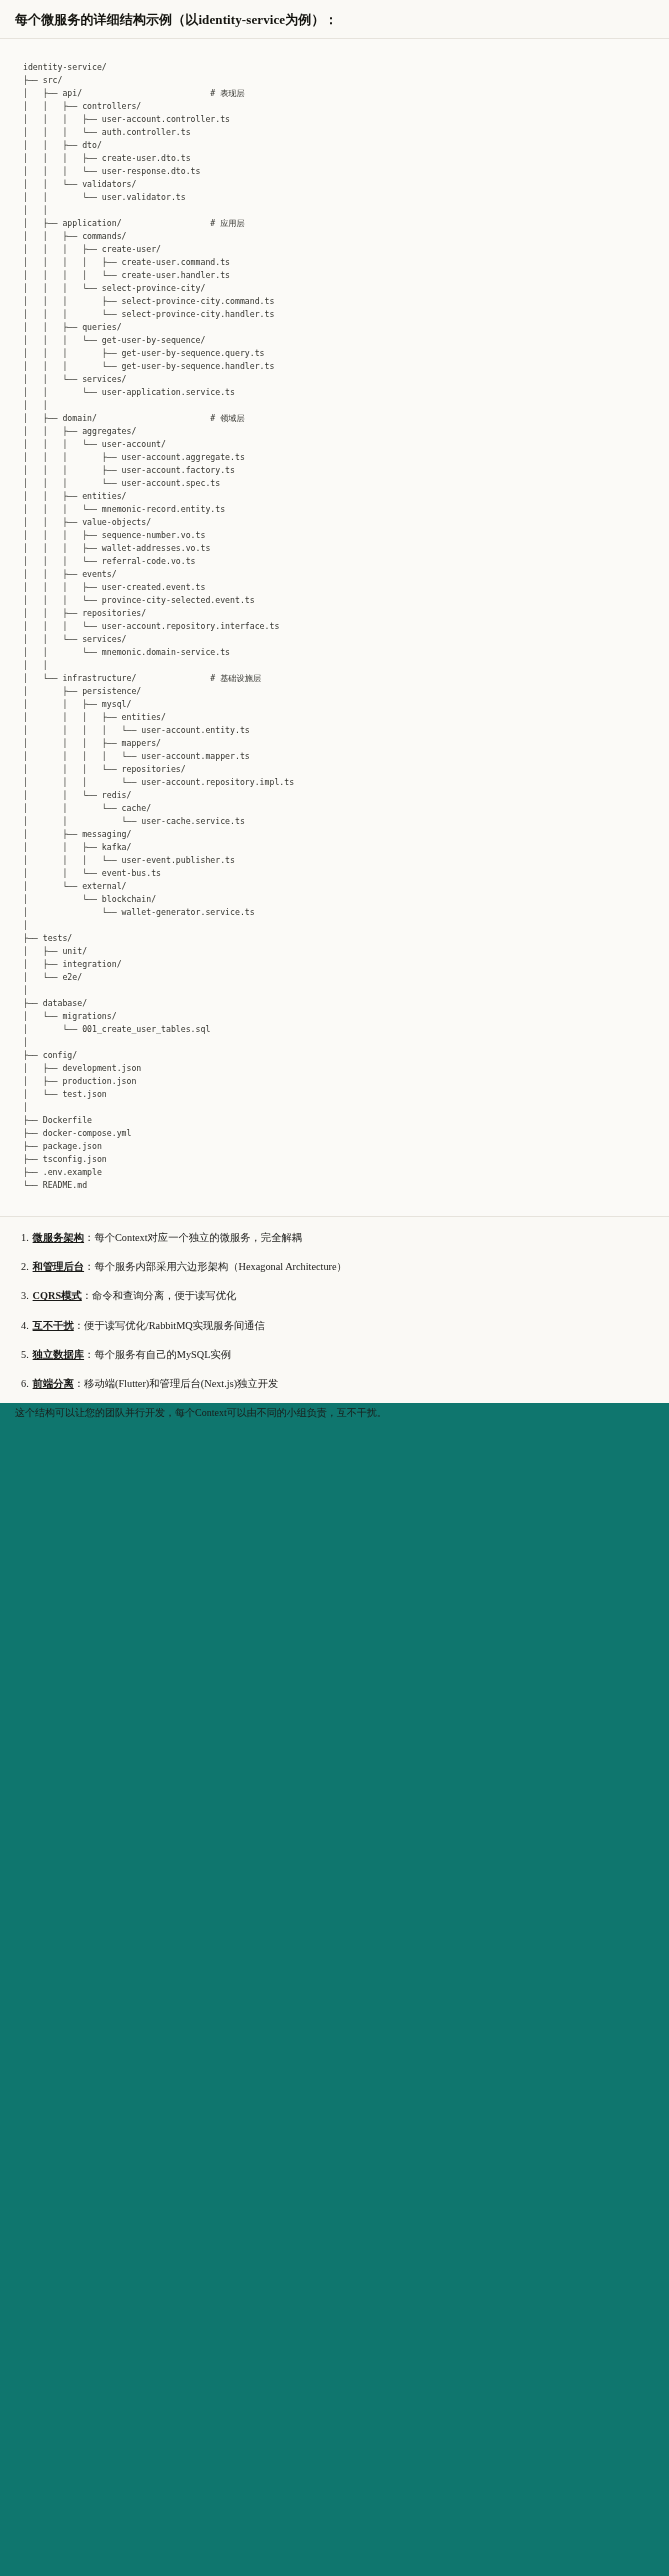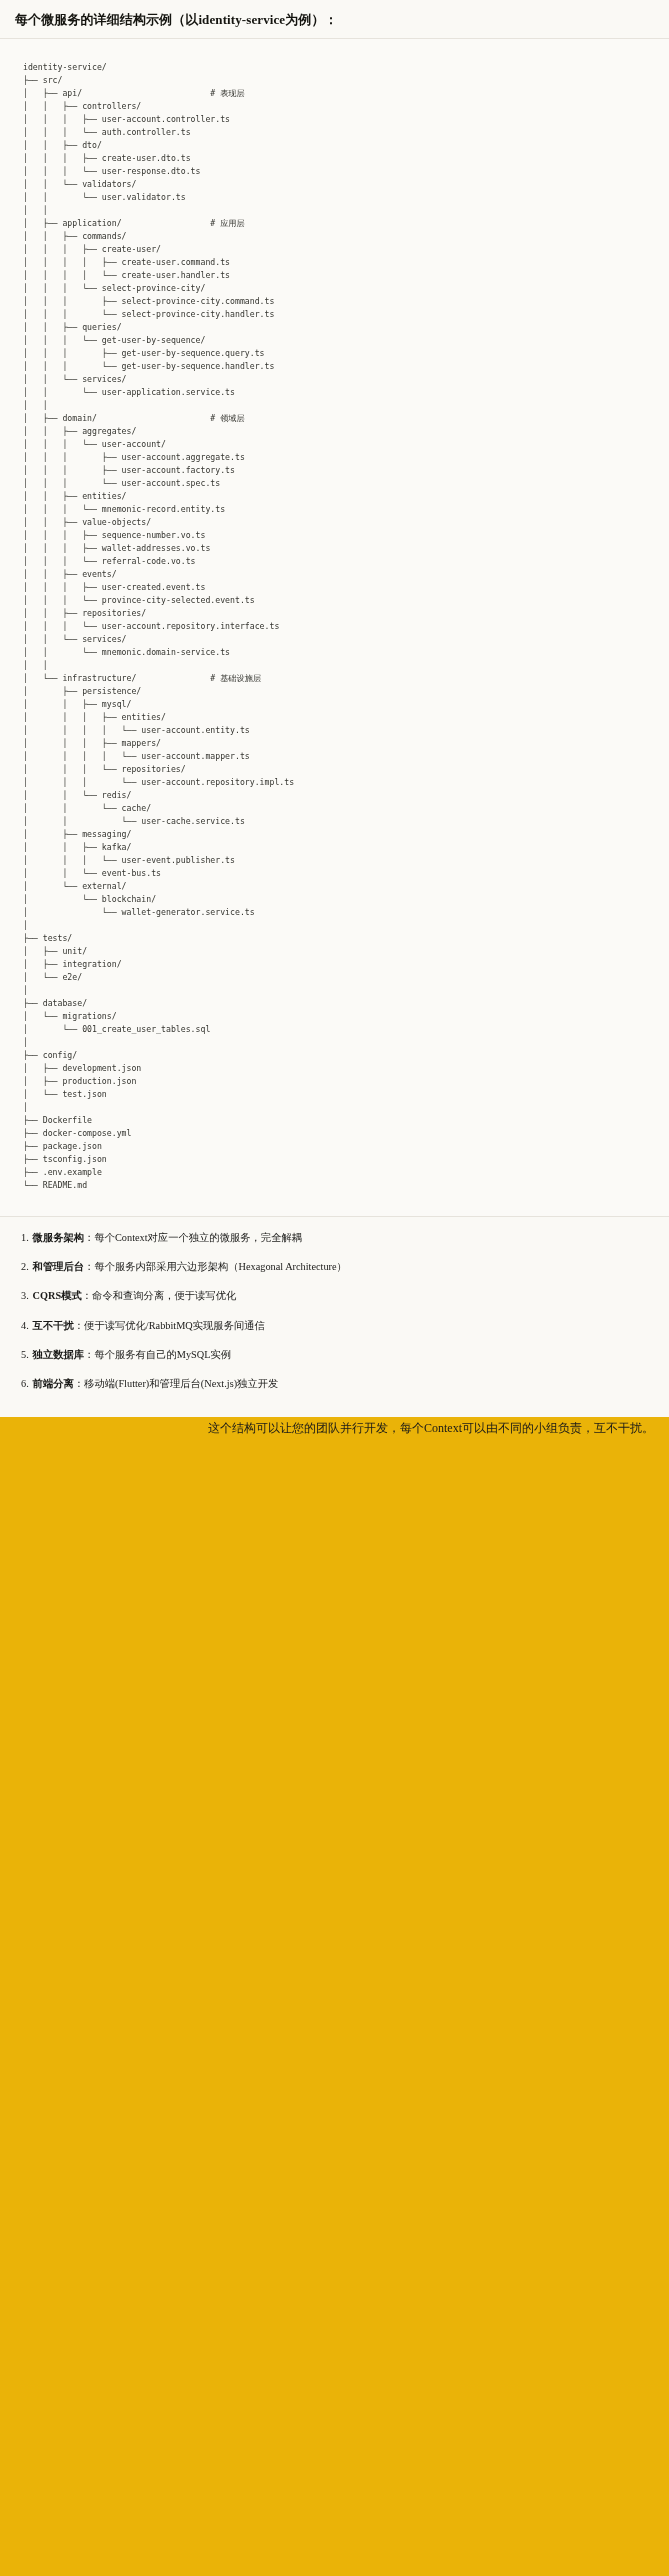--- a/index.html
+++ b/index.html
@@ -11,21 +11,21 @@
   body {
     width: 669px;
     font-family: "Liberation Serif", "DejaVu Serif", serif;
     color: #1a1a18;
     -webkit-font-smoothing: antialiased;
   }
 
   .page {
     width: 669px;
     min-height: 2576px;
-    background: #eab308;
+    background: #0f766e;
     position: relative;
   }
 
   
   .header-block {
     padding: 11.3px 15px 8.8px 15px;
     border-bottom: 0.6px solid #e6e3dc;
     background: #faf9f5;
   }
   .header-title {
@@ -72,31 +72,30 @@
     padding: 0 0 0 16.3px;
     list-style: decimal;
   }
   ol.keys-list > li {
     font-size: 10.3px;
     line-height: 1.5;
     margin: 0 0 13.8px 0;
     color: #1a1a18;
     padding-left: 1.3px;
   }
-  ol.keys-list > li:last-child { margin-bottom: 19px; }
-  .key-term { font-weight: bold; }
+  ol.keys-list > li:last-child { margin-bottom: 5px; }
+  .key-term { font-weight: bold; text-decoration: underline; }
   .key-sep { }
   .key-desc { }
 
   .closing {
     padding: 2.5px 15px 13.8px 15px;
-    font-size: 12px;
+    font-size: 10px;
     line-height: 1.6;
     color: #1a1a18;
-    text-align: right;
   }
 </style>
 </head>
 <body>
 
 <div class="page">
 
   <div class="header-block">
     <div class="header-title">每个微服务的详细结构示例（以identity-service为例）：</div>
   </div>

